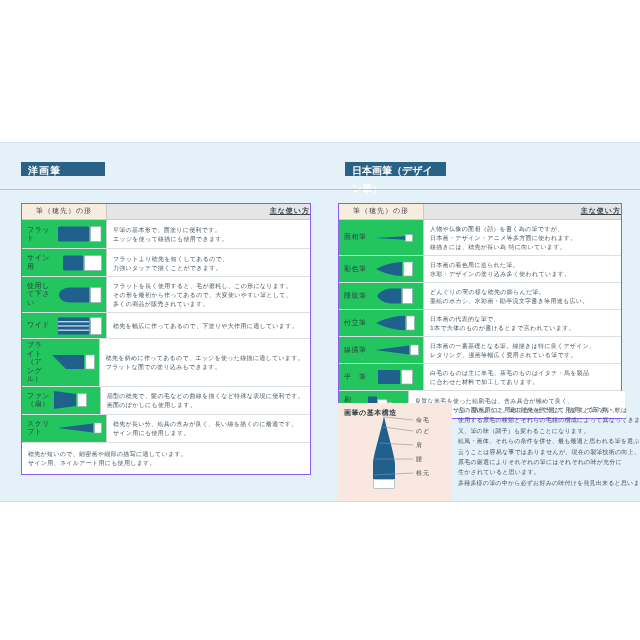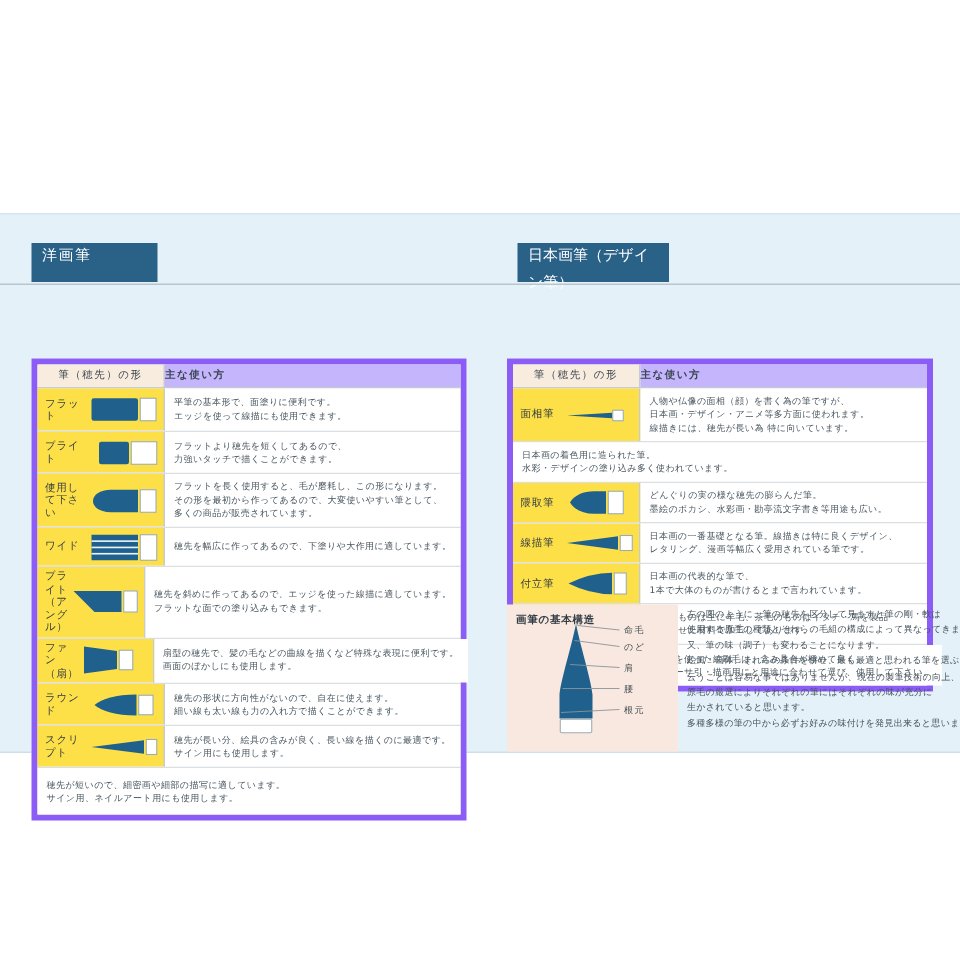--- a/index.html
+++ b/index.html
@@ -3,41 +3,41 @@
 <meta charset="utf-8">
 <style>
   * { margin:0; padding:0; box-sizing:border-box; }
   html,body { background:#fff; }
   body { font-family:"DejaVu Sans","Liberation Sans",sans-serif; }
   #canvas { position:relative; width:640px; height:640px; background:#ffffff; overflow:hidden; }
 
   .band { position:absolute; left:0; top:142px; width:640px; height:360px;
           background:#e4f1f9; border-top:1px solid #d5e5ef; border-bottom:1px solid #cfdfe8; }
 
-  .sec-bar { position:absolute; height:26px; background:#2a6187; color:#fff;
-             font-size:10px; font-weight:normal; line-height:18px; padding:0 7px;
+  .sec-bar { position:absolute; height:14px; background:#2a6187; color:#fff;
+             font-size:10px; font-weight:bold; line-height:18px; padding:0 7px;
              letter-spacing:1px; }
   #bar-left  { left:21px;  top:162px; width:84px; }
   #bar-right { left:345px; top:162px; width:101px; letter-spacing:0; }
 
   .rule { position:absolute; left:0; top:189px; width:640px; height:1px; background:#b7c6ce; }
 
-  .btable { position:absolute; background:#fff; border:4px solid #8b5cf6;margin-top:36px; }
+  .btable { position:absolute; background:#fff; border:1px solid #8b5cf6; }
   #table-left  { left:21px;  top:203px; width:290px; }
   #table-right { left:338px; top:203px; width:284px; }
 
   .thead { display:flex; height:16px; border-bottom:1px solid #c6cbd0; }
   .thead .h1 { width:85px; background:#f8ecdf; border-right:1px solid #c6cbd0;
                font-size:7px; color:#3a4650; text-align:center; line-height:15px; letter-spacing:1px; }
-  .thead .h2 { flex:1; background:#c4b5fd; font-size:7px; color:#3a4650; text-align:left;
-               line-height:15px; letter-spacing:1px; font-weight:600; }
+  .thead .h2 { flex:1; background:#e5e5e5; font-size:7px; color:#3a4650; text-align:right;
+               line-height:15px; letter-spacing:1px; font-weight:600;text-decoration:underline; }
 
   .trow { display:flex; border-bottom:1px solid #dcdfe2; }
   .trow:last-child { border-bottom:none; }
-  .cell-shape { width:85px; background:#fde047; border-right:1px solid #c6cbd0;
+  .cell-shape { width:85px; background:#22c55e; border-right:1px solid #c6cbd0;
                 display:flex; align-items:center; padding:2px 3px 2px 5px; }
   .bname { font-size:7px; color:#333c44; line-height:8.5px; letter-spacing:0.5px; max-width:36px; }
   .bicon { margin-left:auto; flex:0 0 auto; }
   .cell-desc { flex:1; background:#fff; padding:4px 6px; display:flex;
                flex-direction:column; justify-content:center; }
   .cell-desc div { font-size:6px; line-height:9px; color:#48565f; letter-spacing:0.3px; white-space:nowrap; }
 
   .anatomy { position:absolute; left:338px; top:403px; width:114px; height:98px; background:#f9e8df; }
   .anatomy-title { position:absolute; left:6px; top:5px; font-size:7px; font-weight:bold;
                    color:#323c44; letter-spacing:0.5px; }
@@ -75,21 +75,21 @@
           </svg>
       </div>
       <div class="cell-desc">
         <div>平筆の基本形で、面塗りに便利です。</div>
         <div>エッジを使って線描にも使用できます。</div>
       </div>
     </div>
 
     <div class="trow" style="min-height:28px">
       <div class="cell-shape">
-        <span class="bname">ブライト</span>
+        <span class="bname">サイン用</span>
         <svg class="bicon" width="46" height="20" viewBox="0 0 46 20">
             <rect class="bru" x="6" y="2.5" width="20" height="15" rx="1.5"></rect>
             <rect class="fer" x="27.5" y="2.5" width="17" height="15"></rect>
           </svg>
       </div>
       <div class="cell-desc">
         <div>フラットより穂先を短くしてあるので、</div>
         <div>力強いタッチで描くことができます。</div>
       </div>
     </div>
@@ -148,33 +148,20 @@
             <polygon class="bru" points="3,1 25,4 25,16 3,19"></polygon>
             <rect class="fer" x="26.5" y="3.5" width="9" height="13"></rect>
           </svg>
       </div>
       <div class="cell-desc">
         <div>扇型の穂先で、髪の毛などの曲線を描くなど特殊な表現に便利です。</div>
         <div>画面のぼかしにも使用します。</div>
       </div>
     </div>
 
-    <div class="trow" style="min-height:28px">
-      <div class="cell-shape">
-        <span class="bname">ラウンド</span>
-        <svg class="bicon" width="46" height="20" viewBox="0 0 46 20">
-            <path class="bru" d="M31,3 C17,3 8,6 3,10 C8,14 17,17 31,17 Z"></path>
-            <rect class="fer" x="32.5" y="3.5" width="9.5" height="13"></rect>
-          </svg>
-      </div>
-      <div class="cell-desc">
-        <div>穂先の形状に方向性がないので、自在に使えます。</div>
-        <div>細い線も太い線も力の入れ方で描くことができます。</div>
-      </div>
-    </div>
 
     <div class="trow" style="min-height:28px">
       <div class="cell-shape">
         <span class="bname">スクリプト</span>
         <svg class="bicon" width="46" height="20" viewBox="0 0 46 20">
             <polygon class="bru" points="1,10 36,5.5 36,14.5"></polygon>
             <rect class="fer" x="37.5" y="5" width="7" height="10"></rect>
           </svg>
       </div>
       <div class="cell-desc">
@@ -206,65 +193,72 @@
           </svg>
       </div>
       <div class="cell-desc">
         <div>人物や仏像の面相（顔）を書く為の筆ですが、</div>
         <div>日本画・デザイン・アニメ等多方面に使われます。</div>
         <div>線描きには、穂先が長い為 特に向いています。</div>
       </div>
     </div>
 
     <div class="trow" style="min-height:27px">
+      <div class="cell-shape">
+        <span class="bname">彩色筆</span>
+        <svg class="bicon" width="46" height="20" viewBox="0 0 46 20">
+            <path class="bru" d="M2,10 Q14,3.5 28,3 L28,17 Q14,16.5 2,10 Z"></path>
+            <rect class="fer" x="29.5" y="3" width="9" height="14"></rect>
+          </svg>
+      </div>
       <div class="cell-desc">
         <div>日本画の着色用に造られた筆。</div>
         <div>水彩・デザインの塗り込み多く使われています。</div>
       </div>
     </div>
 
     <div class="trow" style="min-height:27px">
       <div class="cell-shape">
         <span class="bname">隈取筆</span>
         <svg class="bicon" width="46" height="20" viewBox="0 0 46 20">
             <path class="bru" d="M3,10 C6,5 12,2.5 19,2.5 L27,2.5 L27,17.5 L19,17.5 C12,17.5 6,15 3,10 Z"></path>
             <rect class="fer" x="28.5" y="2.5" width="10" height="15"></rect>
           </svg>
       </div>
       <div class="cell-desc">
         <div>どんぐりの実の様な穂先の膨らんだ筆。</div>
         <div>墨絵のボカシ、水彩画・勘亭流文字書き等用途も広い。</div>
       </div>
     </div>
 
+    <div class="trow" style="min-height:27px">
+      <div class="cell-shape">
+        <span class="bname">付立筆</span>
+        <svg class="bicon" width="46" height="20" viewBox="0 0 46 20">
+            <path class="bru" d="M2,10 Q16,3 31,2.8 L31,17.2 Q16,17 2,10 Z"></path>
+            <rect class="fer" x="32.5" y="3" width="8" height="14"></rect>
+          </svg>
+      </div>
+      <div class="cell-desc">
+        <div>日本画の代表的な筆で、</div>
+        <div>1本で大体のものが書けるとまで言われています。</div>
+      </div>
+    </div>
+
     <div class="trow" style="min-height:24px">
       <div class="cell-shape">
         <span class="bname">線描筆</span>
         <svg class="bicon" width="46" height="20" viewBox="0 0 46 20">
             <polygon class="bru" points="1,10 35,5.5 35,14.5"></polygon>
             <rect class="fer" x="36.5" y="5" width="8" height="10"></rect>
           </svg>
       </div>
       <div class="cell-desc">
         <div>日本画の一番基礎となる筆。線描きは特に良くデザイン、</div>
         <div>レタリング、漫画等幅広く愛用されている筆です。</div>
-      </div>
-    </div>
-
-    <div class="trow" style="min-height:27px">
-      <div class="cell-shape">
-        <span class="bname">付立筆</span>
-        <svg class="bicon" width="46" height="20" viewBox="0 0 46 20">
-            <path class="bru" d="M2,10 Q16,3 31,2.8 L31,17.2 Q16,17 2,10 Z"></path>
-            <rect class="fer" x="32.5" y="3" width="8" height="14"></rect>
-          </svg>
-      </div>
-      <div class="cell-desc">
-        <div>日本画の代表的な筆で、</div>
-        <div>1本で大体のものが書けるとまで言われています。</div>
       </div>
     </div>
 
     <div class="trow" style="min-height:25px">
       <div class="cell-shape">
         <span class="bname">平　筆</span>
         <svg class="bicon" width="46" height="20" viewBox="0 0 46 20">
             <rect class="bru" x="4" y="3" width="22" height="14" rx="1"></rect>
             <rect class="fer" x="27.5" y="3" width="11" height="14"></rect>
           </svg>

